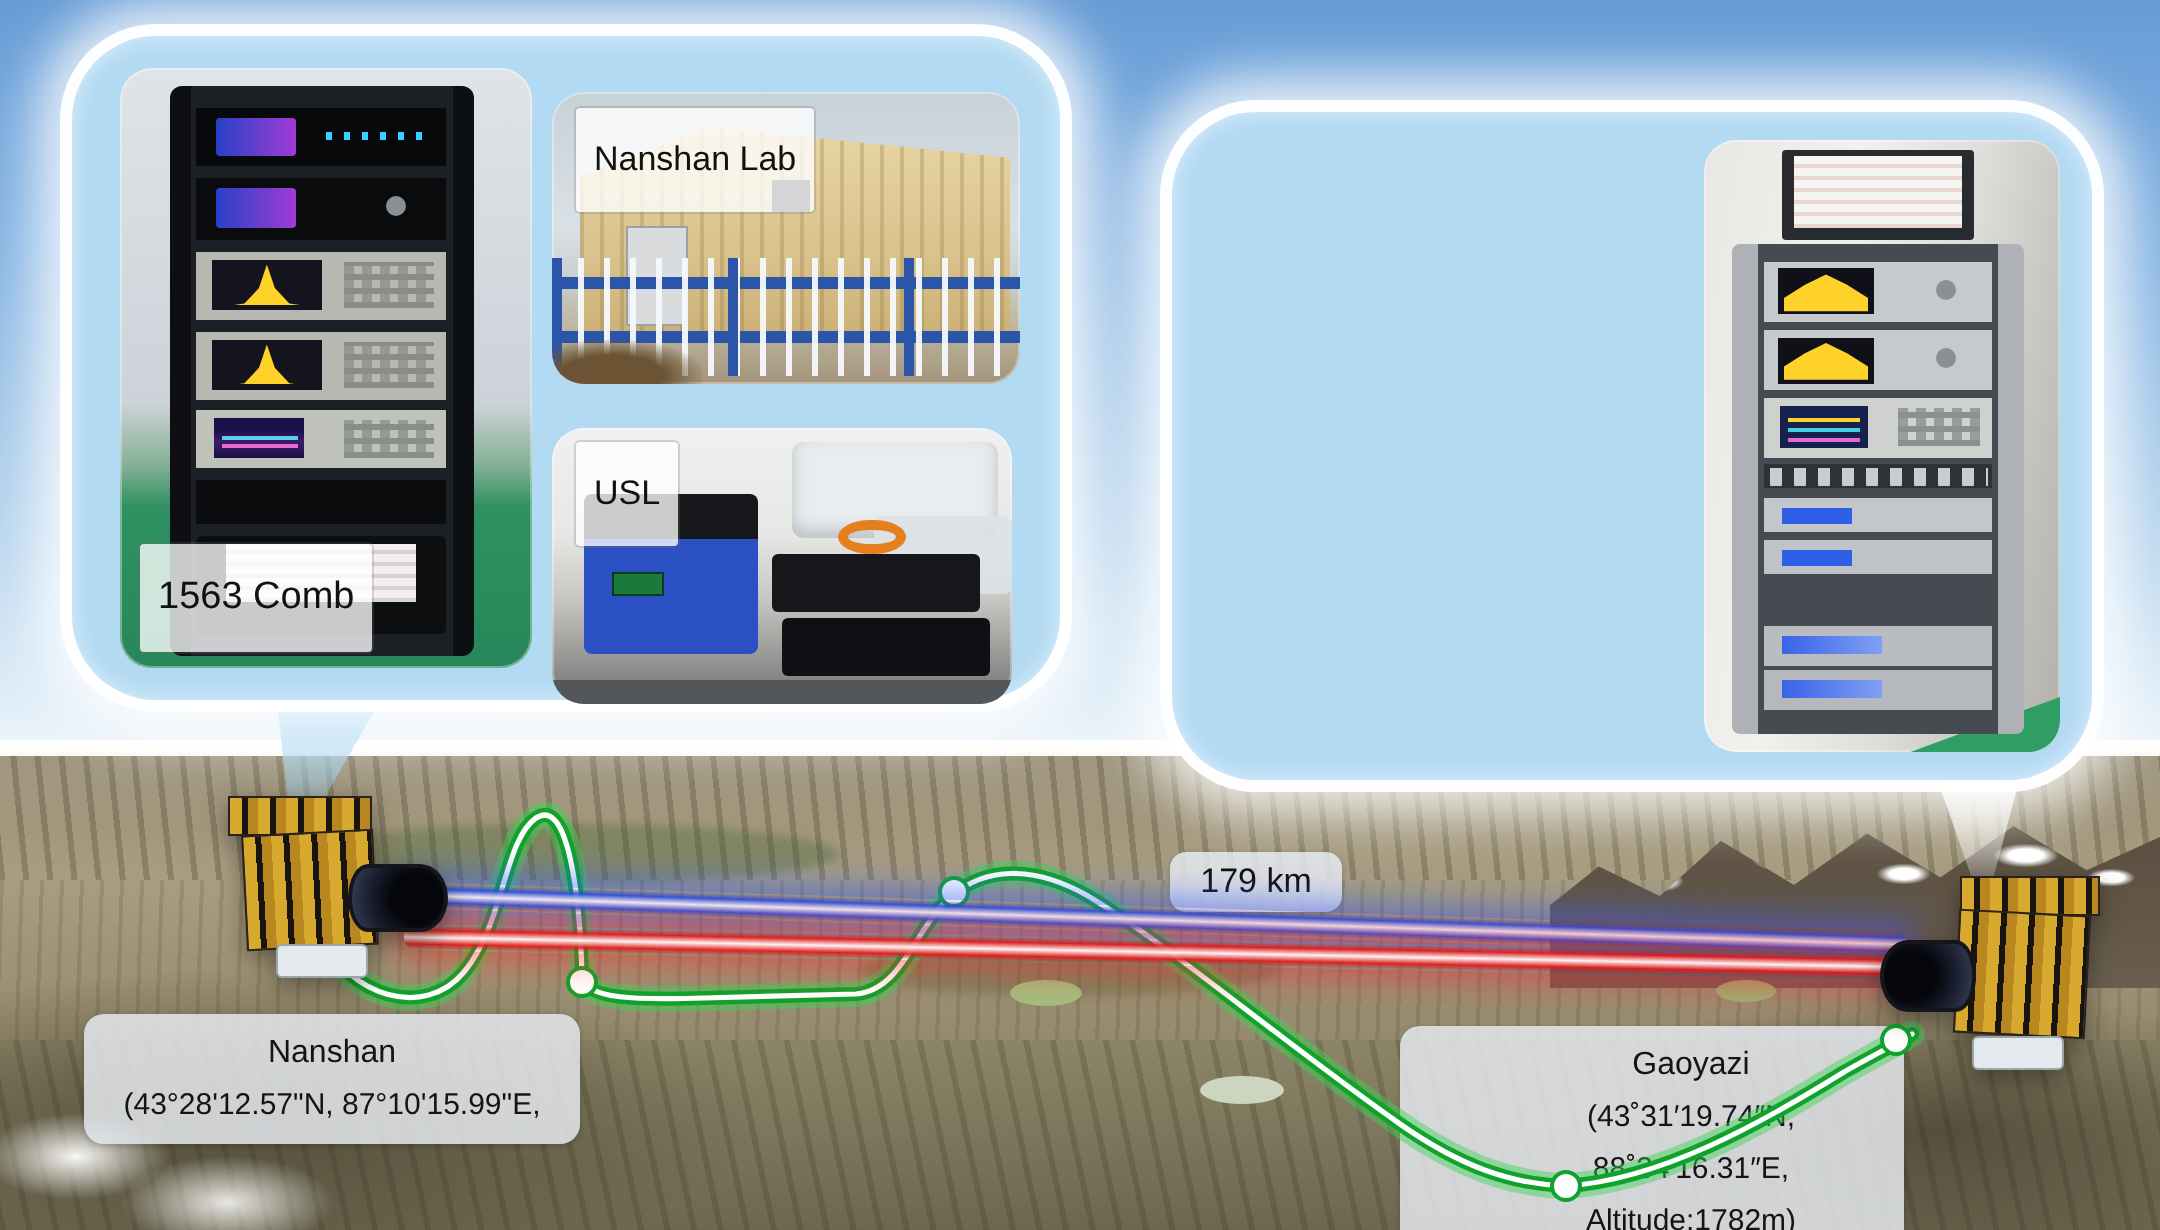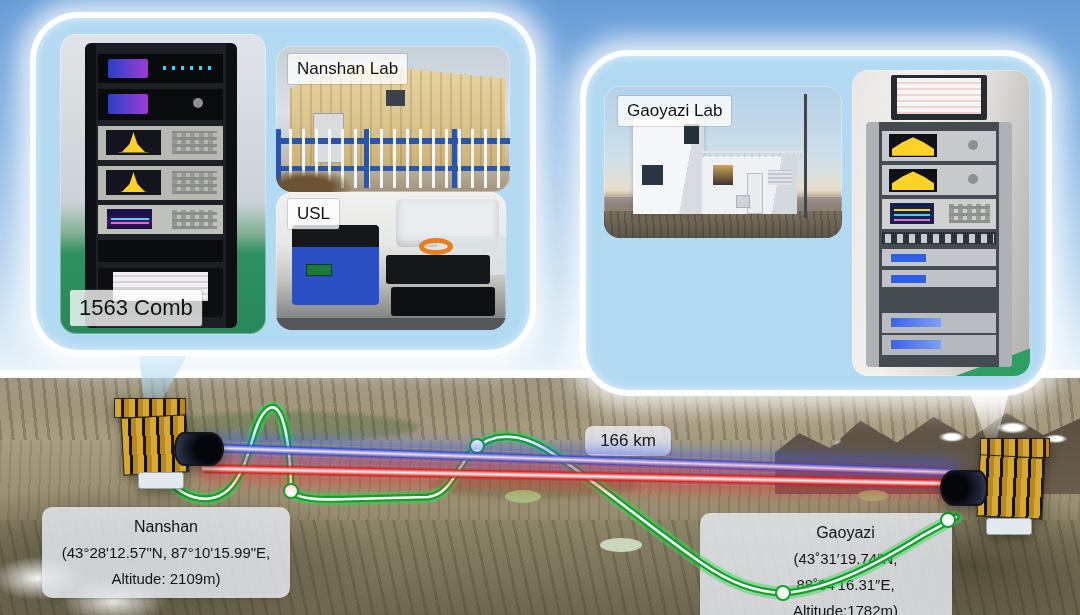--- a/index.html
+++ b/index.html
@@ -80,21 +80,21 @@
     background:radial-gradient(circle at 30% 50%, #05060a 35%, #1d2334 70%, #39415c 100%); border:2px solid #14161c; }
   .sr-base{ right:20px; top:80px; width:46px; height:17px; background:#e3e9ec; border-radius:3px; border:1px solid #9aa6ac; }
 
   
   .bubble{ background:#b3daf3; border-radius:42px;
     box-shadow:0 0 0 6px rgba(255,255,255,.95), 0 0 26px 18px rgba(255,255,255,.8), inset 0 0 10px rgba(255,255,255,.6); }
   .bubble-left{ left:36px; top:18px; width:494px; height:332px; }
   .bubble-right{ left:586px; top:56px; width:460px; height:334px; }
   .photo{ position:absolute; border-radius:16px; overflow:hidden; box-shadow:inset 0 0 0 1px rgba(255,255,255,.35); }
   .photo > div{ position:absolute; }
-  .chip{ position:absolute; background:rgba(255,255,255,.78); color:#111; padding:5px 9px;
+  .chip{ position:absolute; background:rgba(255,255,255,.78); color:#111; padding:16px 9px;
     border-radius:2px; box-shadow:0 0 0 1px rgba(110,110,110,.25); white-space:nowrap; }
 
   
   .ph-rack-l{ left:24px; top:16px; width:206px; height:300px;
     background:linear-gradient(180deg,#e0e4e8 0%,#ccd2d8 56%,#86b198 66%,#2f9161 73%,#27875a 100%); }
   .prl-rack{ left:12%; top:3%; width:74%; height:95%; border-radius:6px;
     background:linear-gradient(90deg,#0d0f12 0 7%,#1c1f24 7% 93%,#0d0f12 93% 100%); }
   .prl-rack > div{ position:absolute; left:9%; right:9%; }
   .prl-u1{ top:4%; height:10%; background:#08090b; }
   .prl-u2{ top:16%; height:11%; background:#0a0b0d; }
@@ -129,21 +129,21 @@
   .pnl-door{ left:16%; top:46%; width:13%; height:34%; background:#d9dbdc; border:1px solid #98a2a8; }
   .pnl-window{ left:47%; top:30%; width:8%; height:11%; background:#39424a; }
   .pnl-fence{ left:0; bottom:3%; width:100%; height:40%; background:
       repeating-linear-gradient(90deg,#2a55a8 0 5px,rgba(0,0,0,0) 5px 88px),
       repeating-linear-gradient(90deg,rgba(246,249,251,.95) 0 3px,rgba(0,0,0,0) 3px 13px),
       linear-gradient(180deg,rgba(0,0,0,0) 16%,#2a55a8 16% 26%,rgba(0,0,0,0) 26% 62%,#2a55a8 62% 72%,rgba(0,0,0,0) 72%); }
   .pnl-dirt{ left:0; bottom:0; width:32%; height:15%;
     background:radial-gradient(ellipse at 40% 80%, #6b5334 40%, rgba(107,83,52,0) 75%); }
 
   
-  .ph-usl{ left:240px; top:174px; width:230px; height:138px;
+  .ph-usl{ left:240px; top:196px; width:230px; height:138px;
     background:linear-gradient(180deg,#f0f0f0 0%,#e7e7e5 38%,#c6c6c2 62%,#717270 100%); }
   .pusl-wrap1{ right:3%; top:5%; width:45%; height:35%; background:#e9edef; border-radius:6px; box-shadow:inset 0 -4px 8px rgba(140,150,155,.5); }
   .pusl-wrap2{ right:0; top:32%; width:30%; height:28%; background:#dde3e6; opacity:.9; border-radius:4px; }
   .pusl-blue{ left:7%; top:24%; width:38%; height:58%; border-radius:4px;
     background:linear-gradient(180deg,#15171a 0 28%,#2b50c4 28% 100%); }
   .pusl-disp{ position:absolute; left:16%; top:48%; width:30%; height:15%; background:#1a7a3c; border:1px solid #0c3a1c; }
   .pusl-black1{ left:48%; top:46%; width:45%; height:21%; background:#16171a; border-radius:3px; }
   .pusl-black2{ left:50%; top:69%; width:45%; height:21%; background:#0f1013; border-radius:3px; }
   .coil{ position:absolute; border:5px solid #e5801e; border-radius:50%; }
   .pusl-coil{ left:62%; top:33%; width:15%; height:13%; }
@@ -235,28 +235,27 @@
     <div class="tr-green2"></div>
     <div class="lake lake1"></div>
     <div class="lake lake2"></div>
     <div class="lake lake3"></div>
     <div class="tr-clouds"></div>
   </div>
 
   <div class="abs map-label lbl-nanshan">
     <div class="t">Nanshan</div>
     <div class="l">(43°28'12.57"N, 87°10'15.99"E,</div>
-    <div class="l">Altitude: 2109m)</div>
   </div>
   <div class="abs map-label lbl-gaoyazi">
     <div class="t">Gaoyazi</div>
     <div class="l">(43˚31′19.74″N, 88˚34′16.31″E,</div>
     <div class="l">Altitude:1782m)</div>
   </div>
-  <div class="abs lbl-dist">166 km</div>
+  <div class="abs lbl-dist">179 km</div>
 
   <svg class="abs fiber-svg" viewBox="0 0 1080 615">
     <path d="M 160 468 C 175 498 212 510 232 486 C 252 462 252 420 268 409 C 284 398 290 448 291 488 C 292 500 320 500 352 499 L 428 497 C 452 495 458 462 476 448 C 492 434 516 432 544 448 C 584 472 640 520 700 562 C 730 583 755 592 783 593 C 830 590 880 562 922 536 C 938 527 948 522 956 517" fill="none" stroke="#39d455" stroke-opacity="0.45" stroke-width="13" stroke-linecap="round"></path>
     <path d="M 160 468 C 175 498 212 510 232 486 C 252 462 252 420 268 409 C 284 398 290 448 291 488 C 292 500 320 500 352 499 L 428 497 C 452 495 458 462 476 448 C 492 434 516 432 544 448 C 584 472 640 520 700 562 C 730 583 755 592 783 593 C 830 590 880 562 922 536 C 938 527 948 522 956 517" fill="none" stroke="#0fa32b" stroke-width="7" stroke-linecap="round"></path>
     <path d="M 160 468 C 175 498 212 510 232 486 C 252 462 252 420 268 409 C 284 398 290 448 291 488 C 292 500 320 500 352 499 L 428 497 C 452 495 458 462 476 448 C 492 434 516 432 544 448 C 584 472 640 520 700 562 C 730 583 755 592 783 593 C 830 590 880 562 922 536 C 938 527 948 522 956 517" fill="none" stroke="#ffffff" stroke-width="2.6" stroke-linecap="round"></path>
     <circle cx="291" cy="491" r="7" fill="#ffffff" stroke="#0fa32b" stroke-width="2"></circle>
     <circle cx="477" cy="446" r="7" fill="#ffffff" stroke="#0fa32b" stroke-width="2"></circle>
     <circle cx="783" cy="593" r="7" fill="#ffffff" stroke="#0fa32b" stroke-width="2"></circle>
     <circle cx="948" cy="520" r="7" fill="#ffffff" stroke="#0fa32b" stroke-width="2"></circle>
   </svg>
@@ -305,21 +304,21 @@
           </div>
         <div class="prl-u5">
             <div class="osc-screen"></div>
             <div class="btn-grid"></div>
           </div>
         <div class="prl-u6"></div>
         <div class="prl-u7">
             <div class="laptop-screen"></div>
           </div>
       </div>
-      <span class="chip" style="left:10px; bottom:8px; font-size:22px;">1563 Comb</span>
+      <span class="chip" style="left:10px; bottom:8px; font-size:19px;">1563 Comb</span>
     </div>
     <div class="photo ph-bld-n">
       <div class="pnl-building"></div>
       <div class="pnl-door"></div>
       <div class="pnl-window"></div>
       <div class="pnl-fence"></div>
       <div class="pnl-dirt"></div>
       <span class="chip" style="left:12px; top:8px; font-size:17px;">Nanshan Lab</span>
     </div>
     <div class="photo ph-usl">
@@ -330,35 +329,20 @@
         </div>
       <div class="pusl-black1"></div>
       <div class="pusl-black2"></div>
       <div class="coil pusl-coil"></div>
       <div class="pusl-table"></div>
       <span class="chip" style="left:12px; top:7px; font-size:17px;">USL</span>
     </div>
   </div>
 
   <div class="abs bubble bubble-right">
-    <div class="photo ph-bld-g">
-      <div class="pgl-mtns"></div>
-      <div class="pgl-ground"></div>
-      <div class="pgl-tower"></div>
-      <div class="pgl-wing"></div>
-      <div class="pgl-rail"></div>
-      <div class="pgl-w1"></div>
-      <div class="pgl-w2"></div>
-      <div class="pgl-w3"></div>
-      <div class="pgl-door"></div>
-      <div class="pgl-shutter"></div>
-      <div class="pgl-ac"></div>
-      <div class="pgl-mast"></div>
-      <span class="chip" style="left:14px; top:10px; font-size:17px;">Gaoyazi Lab</span>
-    </div>
     <div class="photo ph-rack-r">
       <div class="prr-floor"></div>
       <div class="prr-monitor"></div>
       <div class="prr-rack">
         <div class="prr-i1">
             <div class="spec2">
               <div class="mound"></div>
             </div>
             <div class="knob"></div>
           </div>

